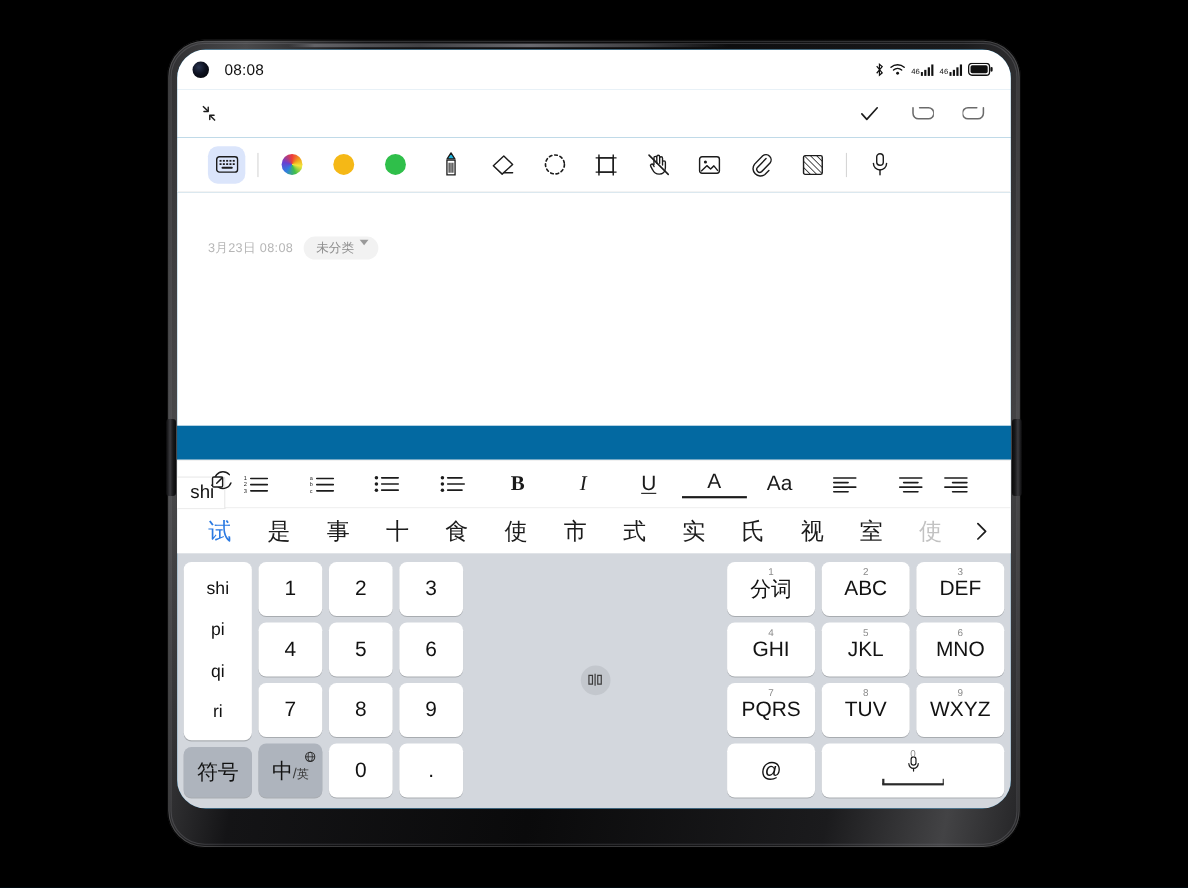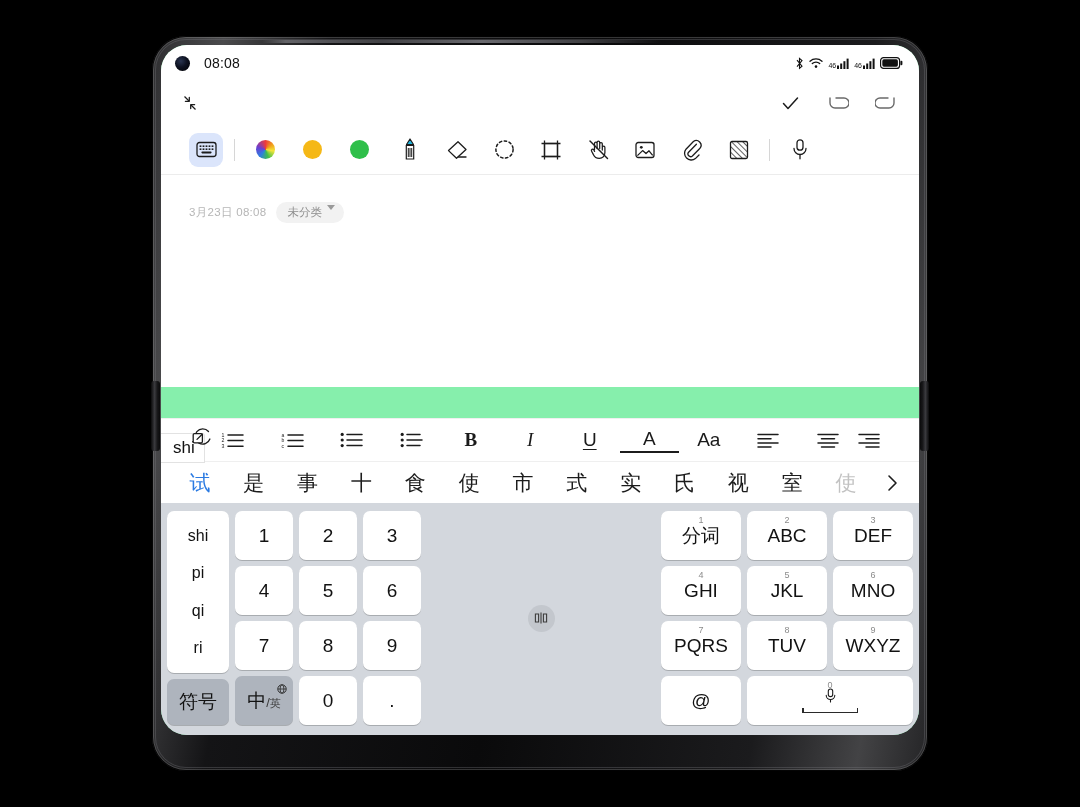--- a/index.html
+++ b/index.html
@@ -52,21 +52,21 @@
     left: auto; right: -1px; top: 345px;
     background: linear-gradient(270deg,#0a0a0b,#3a3a3e 40%,#18181a 70%,#0a0a0b);
   }
 
   
   #screen {
     position: absolute;
     left: 9px; top: 9px;
     width: 758px; height: 690px;
     border-radius: 26px;
-    background: #86efac;
+    background: #0369a1;
     overflow: hidden;
   }
 
   
   .statusbar {
     position: relative;
     height: 36px;
     background: #ffffff;
     display: flex; align-items: center;
     padding: 0 16px 0 14px;
@@ -134,21 +134,21 @@
   .note-body {
     background: #fff;
     padding: 22px 28px 0 28px;
     height: 212px;
   }
   .note-title {
     font-size: 28px; color: #c9c9c9; font-weight: 400;
     letter-spacing: 1px;
   }
   .note-meta {
-    margin-top: 5px;
+    margin-top: 18px;
     display: flex; align-items: center; gap: 10px;
   }
   .note-date { font-size: 11.5px; color: #b6b6b6; letter-spacing: .3px; }
   .chip {
     display: inline-flex; align-items: flex-start; gap: 5px;
     background: #f2f2f2; color: #8e8e8e;
     border-radius: 11px; padding: 3px 9px 3px 11px;
     font-size: 11.5px; cursor: pointer;
   }
   .chip .caret {

